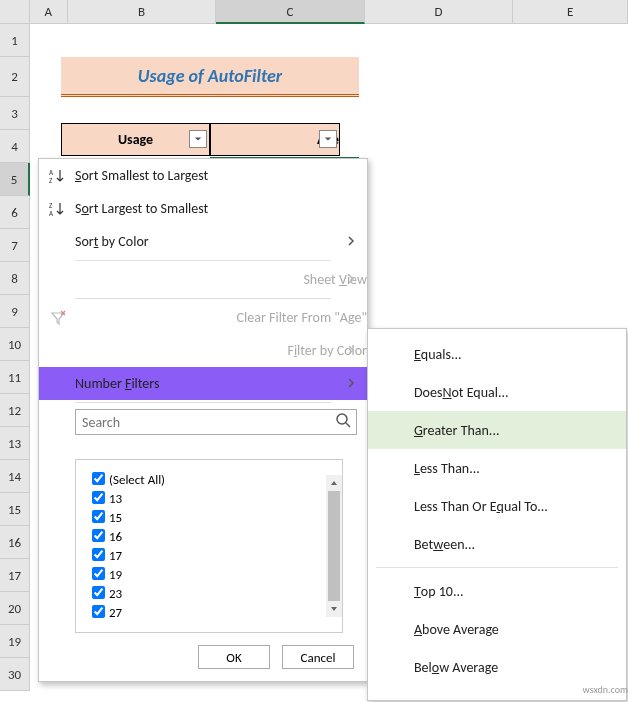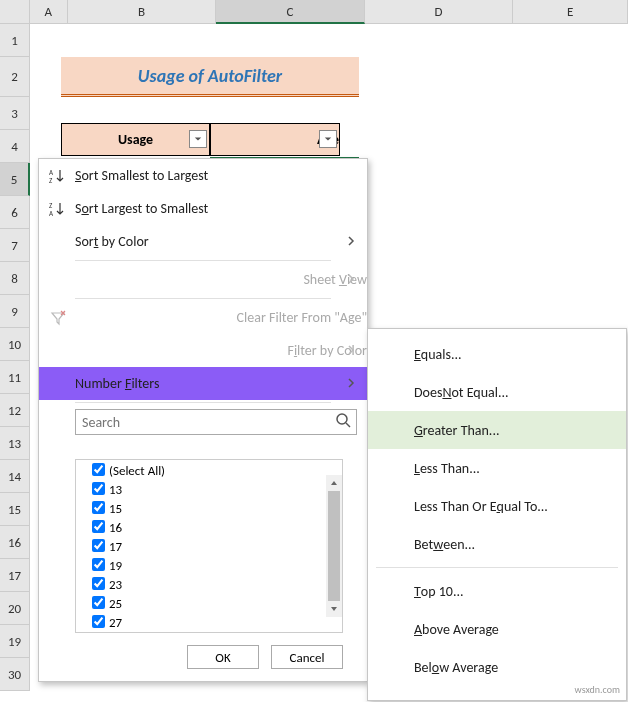--- a/index.html
+++ b/index.html
@@ -44,30 +44,30 @@
 
 .check-box-area { margin: 0 24px 0 36px; border: 1px solid #ccc; height: 174px; display: flex; align-items: center; }
 .check-list { padding: 4px 4px 4px 16px; font-size: 13px; overflow: hidden; flex: 1; }
 .check-list label { display: block; line-height: 19px; white-space: nowrap; }
 .check-list input { margin-right: 4px; vertical-align: -1px; }
 .scroll-track { width: 16px; background: #f0f0f0; display: flex; flex-direction: column; }
 .scroll-arrow { height: 16px; display: flex; align-items: center; justify-content: center; }
 .scroll-thumb { background: #c0c0c0; flex: 0 0 110px; margin: 0 2px; }
 .scroll-space { flex: 1; }
 
-.dd-buttons { display: flex; justify-content: flex-end; gap: 12px; margin: 12px 24px 0 0; }
+.dd-buttons { display: flex; justify-content: flex-end; gap: 12px; margin: 12px 13px 0 0; }
 .dd-buttons button { width: 72px; height: 24px; background: #fff; border: 1px solid #aaa; font-size: 13px; }
 
 
 .submenu { position: absolute; left: 367px; top: 328px; width: 260px; background: #fff; border: 1px solid #c6c6c6; box-shadow: 2px 3px 6px rgba(0,0,0,0.25); padding: 6px 0 14px 0; }
 .sub-item { height: 38px; display: flex; align-items: center; padding-left: 46px; font-size: 14px; color: #222; }
 .sub-item.hover { background: #e2efda; }
 .sub-sep { border-top: 1px solid #e0e0e0; margin: 4px 8px; }
 
-.watermark { position: absolute; right: 8px; bottom: 6px; font-size: 10px; color: #999; }
+.watermark { position: absolute; right: 0; bottom: 6px; font-size: 10px; color: #999; }
 
 .u { text-decoration: underline; }
 </style>
 </head>
 <body>
 
 <div class="grid">
   <div class="col-headers">
     <div class="corner"></div>
     <div class="col-h" style="width:38px">A</div>
@@ -197,21 +197,20 @@
   </div>
   <div class="check-box-area">
     <div class="check-list">
       <label><input type="checkbox" checked="" style=""><span>(Select All)</span></label>
       <label><input type="checkbox" checked="" style=""><span>13</span></label>
       <label><input type="checkbox" checked="" style=""><span>15</span></label>
       <label><input type="checkbox" checked="" style=""><span>16</span></label>
       <label><input type="checkbox" checked="" style=""><span>17</span></label>
       <label><input type="checkbox" checked="" style=""><span>19</span></label>
       <label><input type="checkbox" checked="" style=""><span>23</span></label>
-      <label><input type="checkbox" checked="" style=""><span>25</span></label>
       <label><input type="checkbox" checked="" style=""><span>27</span></label>
 
     </div>
     <div class="scroll-track">
       <div class="scroll-arrow">
           <svg width="8" height="8" viewBox="0 0 8 8">
             <path d="M1 6 L4 2 L7 6 Z" fill="#666"></path>
           </svg>
         </div>
       <div class="scroll-thumb"></div>

